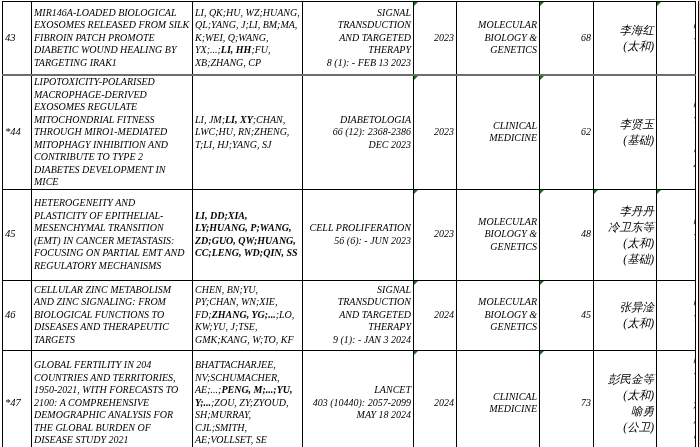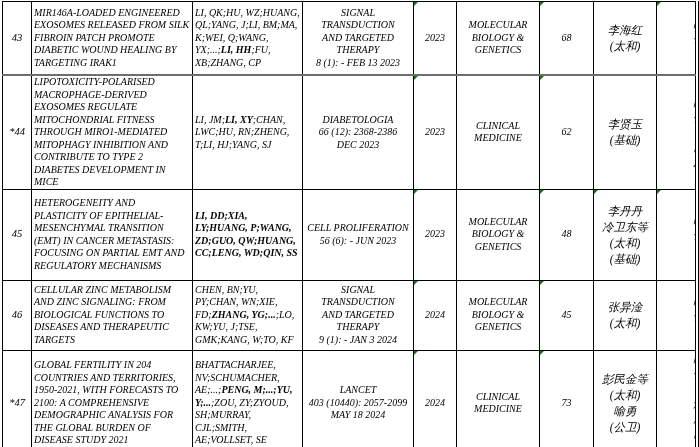--- a/index.html
+++ b/index.html
@@ -17,23 +17,23 @@
     position:relative;overflow:hidden;font-size:10px;line-height:12.5px;
     word-wrap:break-word;
     font-style:italic;
   }
   tr.h0 td{height:72px;}
   tr.h1 td{height:110px;}
   tr.h2 td{height:90px;}
   tr.h3 td{height:69px;}
   tr.h4 td{height:95px;}
   tr.pbreak td{border-top:2.5px solid #6e6e6e;} 
-  .c{text-align:center;}
+  .c{text-align:right;}
   .pre{white-space:pre-line;}
-  .num{text-align:center;font-size:10.5px;}
+  .num{font-size:10.5px;}
   .zh{font-size:11.5px;line-height:16px;}
   .tag{font-size:11px;line-height:15px;padding-left:36px;}
   b{font-weight:bold;}
   .tri{ 
     position:absolute;top:0;left:0;width:0;height:0;
     border-top:4px solid #177317;border-right:4px solid transparent;
   }
 </style>
 </head>
 <body>
@@ -48,21 +48,21 @@
         <col style="width:43px">
         <col style="width:83px">
     <col style="width:54px">
         <col style="width:63px">
         <col style="width:39px">
   </colgroup>
 
   <tbody>
         <tr class="h0">
     <td class="num">43</td>
-    <td>MIR146A-LOADED ENGINEERED EXOSOMES RELEASED FROM SILK FIBROIN PATCH PROMOTE DIABETIC WOUND HEALING BY TARGETING IRAK1</td>
+    <td>MIR146A-LOADED BIOLOGICAL EXOSOMES RELEASED FROM SILK FIBROIN PATCH PROMOTE DIABETIC WOUND HEALING BY TARGETING IRAK1</td>
     <td><span>LI, QK;HU, WZ;HUANG, QL;YANG, J;LI, BM;MA, K;WEI, Q;WANG, YX;...;</span><b>LI, HH</b><span>;FU, XB;ZHANG, CP</span></td>
     <td class="pre c">SIGNAL TRANSDUCTION
 AND TARGETED
 THERAPY
 8 (1): - FEB 13 2023</td>
     <td class="c"><i class="tri"></i><span>2023</span></td>
     <td class="pre c">MOLECULAR
 BIOLOGY &amp;
 GENETICS</td>
     <td class="c"><i class="tri"></i><span>68</span></td>

